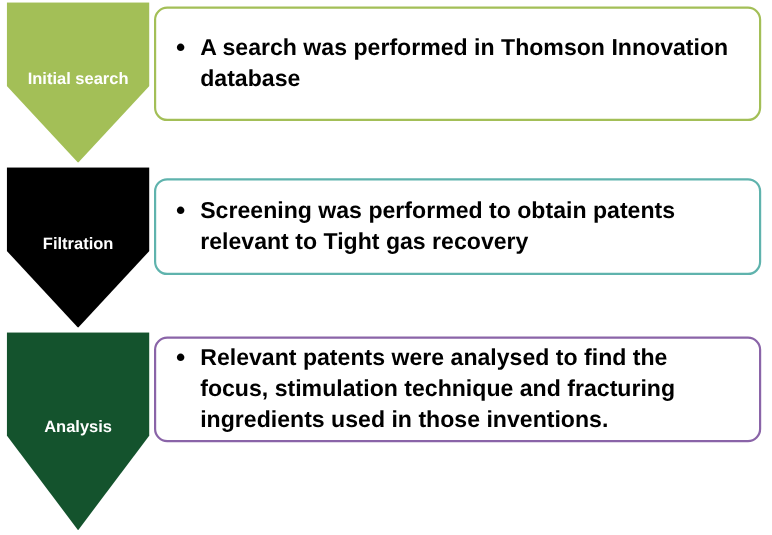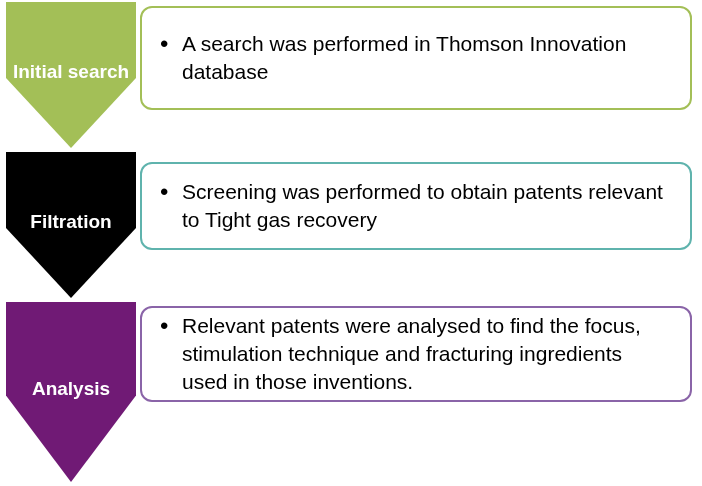--- a/index.html
+++ b/index.html
@@ -34,21 +34,21 @@
     display: flex;
     align-items: center;
     justify-content: center;
     clip-path: polygon(0 0, 100% 0, 100% 52%, 50% 100%, 0 52%);
     -webkit-clip-path: polygon(0 0, 100% 0, 100% 52%, 50% 100%, 0 52%);
     box-sizing: border-box;
   }
   .chevron-label {
     color: #ffffff;
     font-weight: bold;
-    font-size: 19px;
+    font-size: 15px;
     text-align: center;
     line-height: 1.1;
     padding: 0 4px;
     margin-top: -6px;
     white-space: nowrap;
   }
   
   .textbox {
     position: absolute;
     left: 140px;
@@ -66,20 +66,21 @@
     padding: 0;
     list-style: none;
     width: 100%;
   }
   .bullet-list li {
     position: relative;
     padding-left: 26px;
     font-size: 21px;
     line-height: 1.32;
     color: #000000;
+    font-weight: bold;
   }
   .bullet-list li::before {
     content: "\2022";
     position: absolute;
     left: 4px;
     top: -2px;
     font-size: 24px;
     line-height: 1.32;
     color: #000000;
   }
@@ -118,21 +119,21 @@
       <span class="chevron-label">Filtration</span>
     </div>
     <div class="textbox" id="box-1" style="border-color: rgb(95, 179, 173);">
       <ul class="bullet-list">
         <li>Screening was performed to obtain patents relevant to Tight gas recovery</li>
       </ul>
     </div>
   </div>
 
   <div class="row" id="row-2">
-    <div class="chevron" id="chev-2" style="background: #701a75;">
+    <div class="chevron" id="chev-2" style="background: #14532d;">
       <span class="chevron-label">Analysis</span>
     </div>
     <div class="textbox" id="box-2" style="border-color: rgb(138, 100, 168);">
       <ul class="bullet-list">
         <li>Relevant patents were analysed to find the focus, stimulation technique and fracturing ingredients used in those inventions.</li>
       </ul>
     </div>
   </div>
 
 </div>

